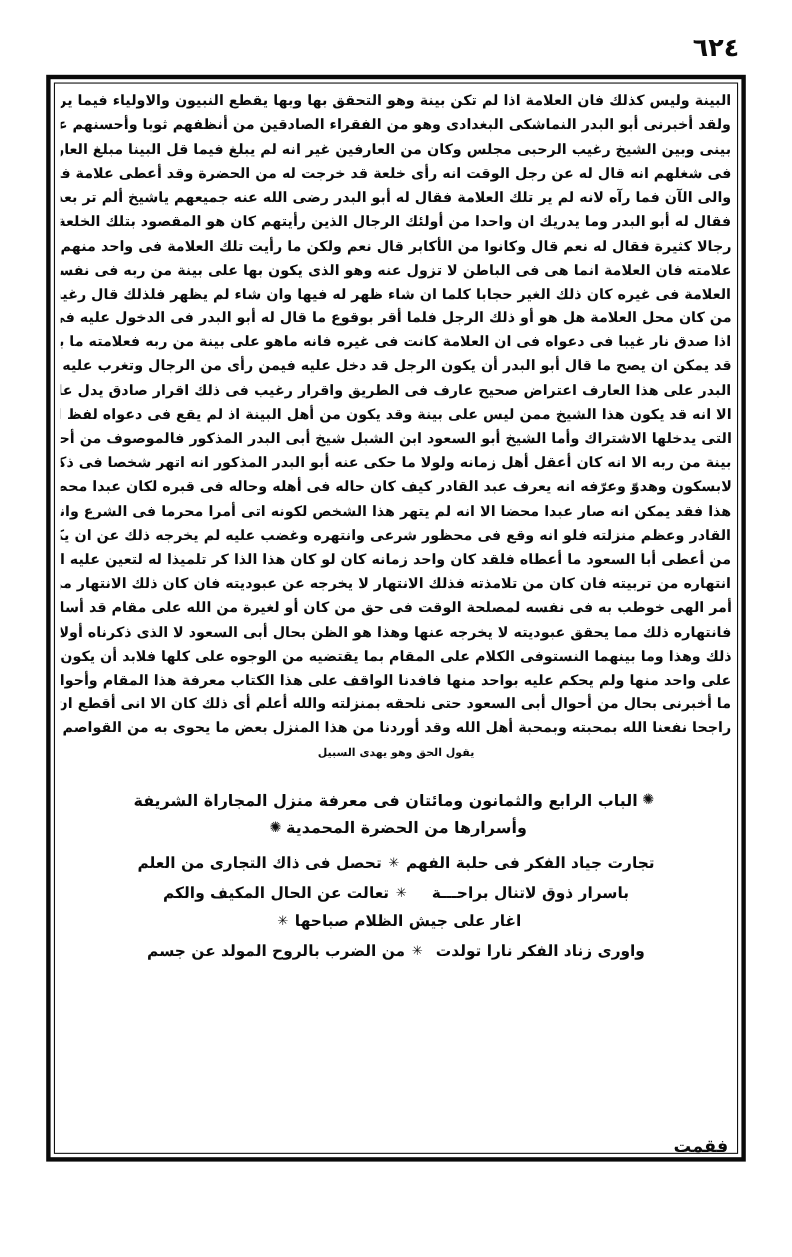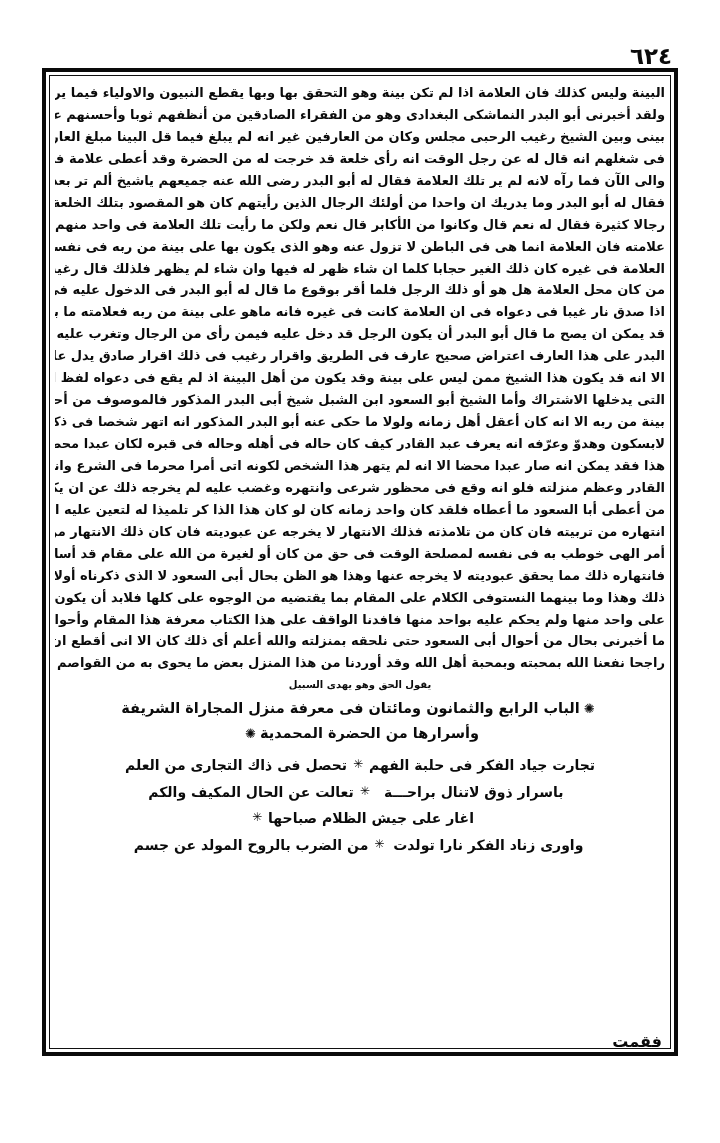--- a/index.html
+++ b/index.html
@@ -18,21 +18,20 @@
 
   
   .page-number {
     position: absolute;
     top: 33px;
     right: 48px;
     font-size: 23px;
     font-weight: 700;
     letter-spacing: 0.5px;
     line-height: 1;
-    margin-top: 12px;
   }
 
   
   .frame-outer {
     position: absolute;
     top: 68px;
     left: 42px;
     width: 636px;
     height: 988px;
     border: 4px solid #0a0a0a;
@@ -88,21 +87,21 @@
     text-align: center;
     font-weight: 700;
     direction: rtl;
   }
 
   
   .chapter-heading {
     text-align: center;
     font-weight: 700;
     direction: rtl;
-    margin-top: 0;
+    margin-top: 20px;
   }
   .chapter-heading .head-line {
     font-size: 14.5px;
     line-height: 25px;
     height: 25px;
     white-space: nowrap;
   }
   .ornament {
     display: inline-block;
     font-size: 13px;
@@ -123,21 +122,21 @@
     font-weight: 700;
     white-space: nowrap;
     display: flex;
     justify-content: center;
     align-items: center;
   }
   .hemistich {
     display: inline-block;
     text-align: center;
   }
-  .hemistich.first { min-width: 196px; text-align: center; }
+  .hemistich.first { min-width: 196px; text-align: right; }
   .hemistich.second { min-width: 196px; text-align: right; }
   .verse-sep {
     display: inline-block;
     width: 22px;
     text-align: center;
     font-size: 12px;
     transform: translateY(-1px);
   }
 
   

